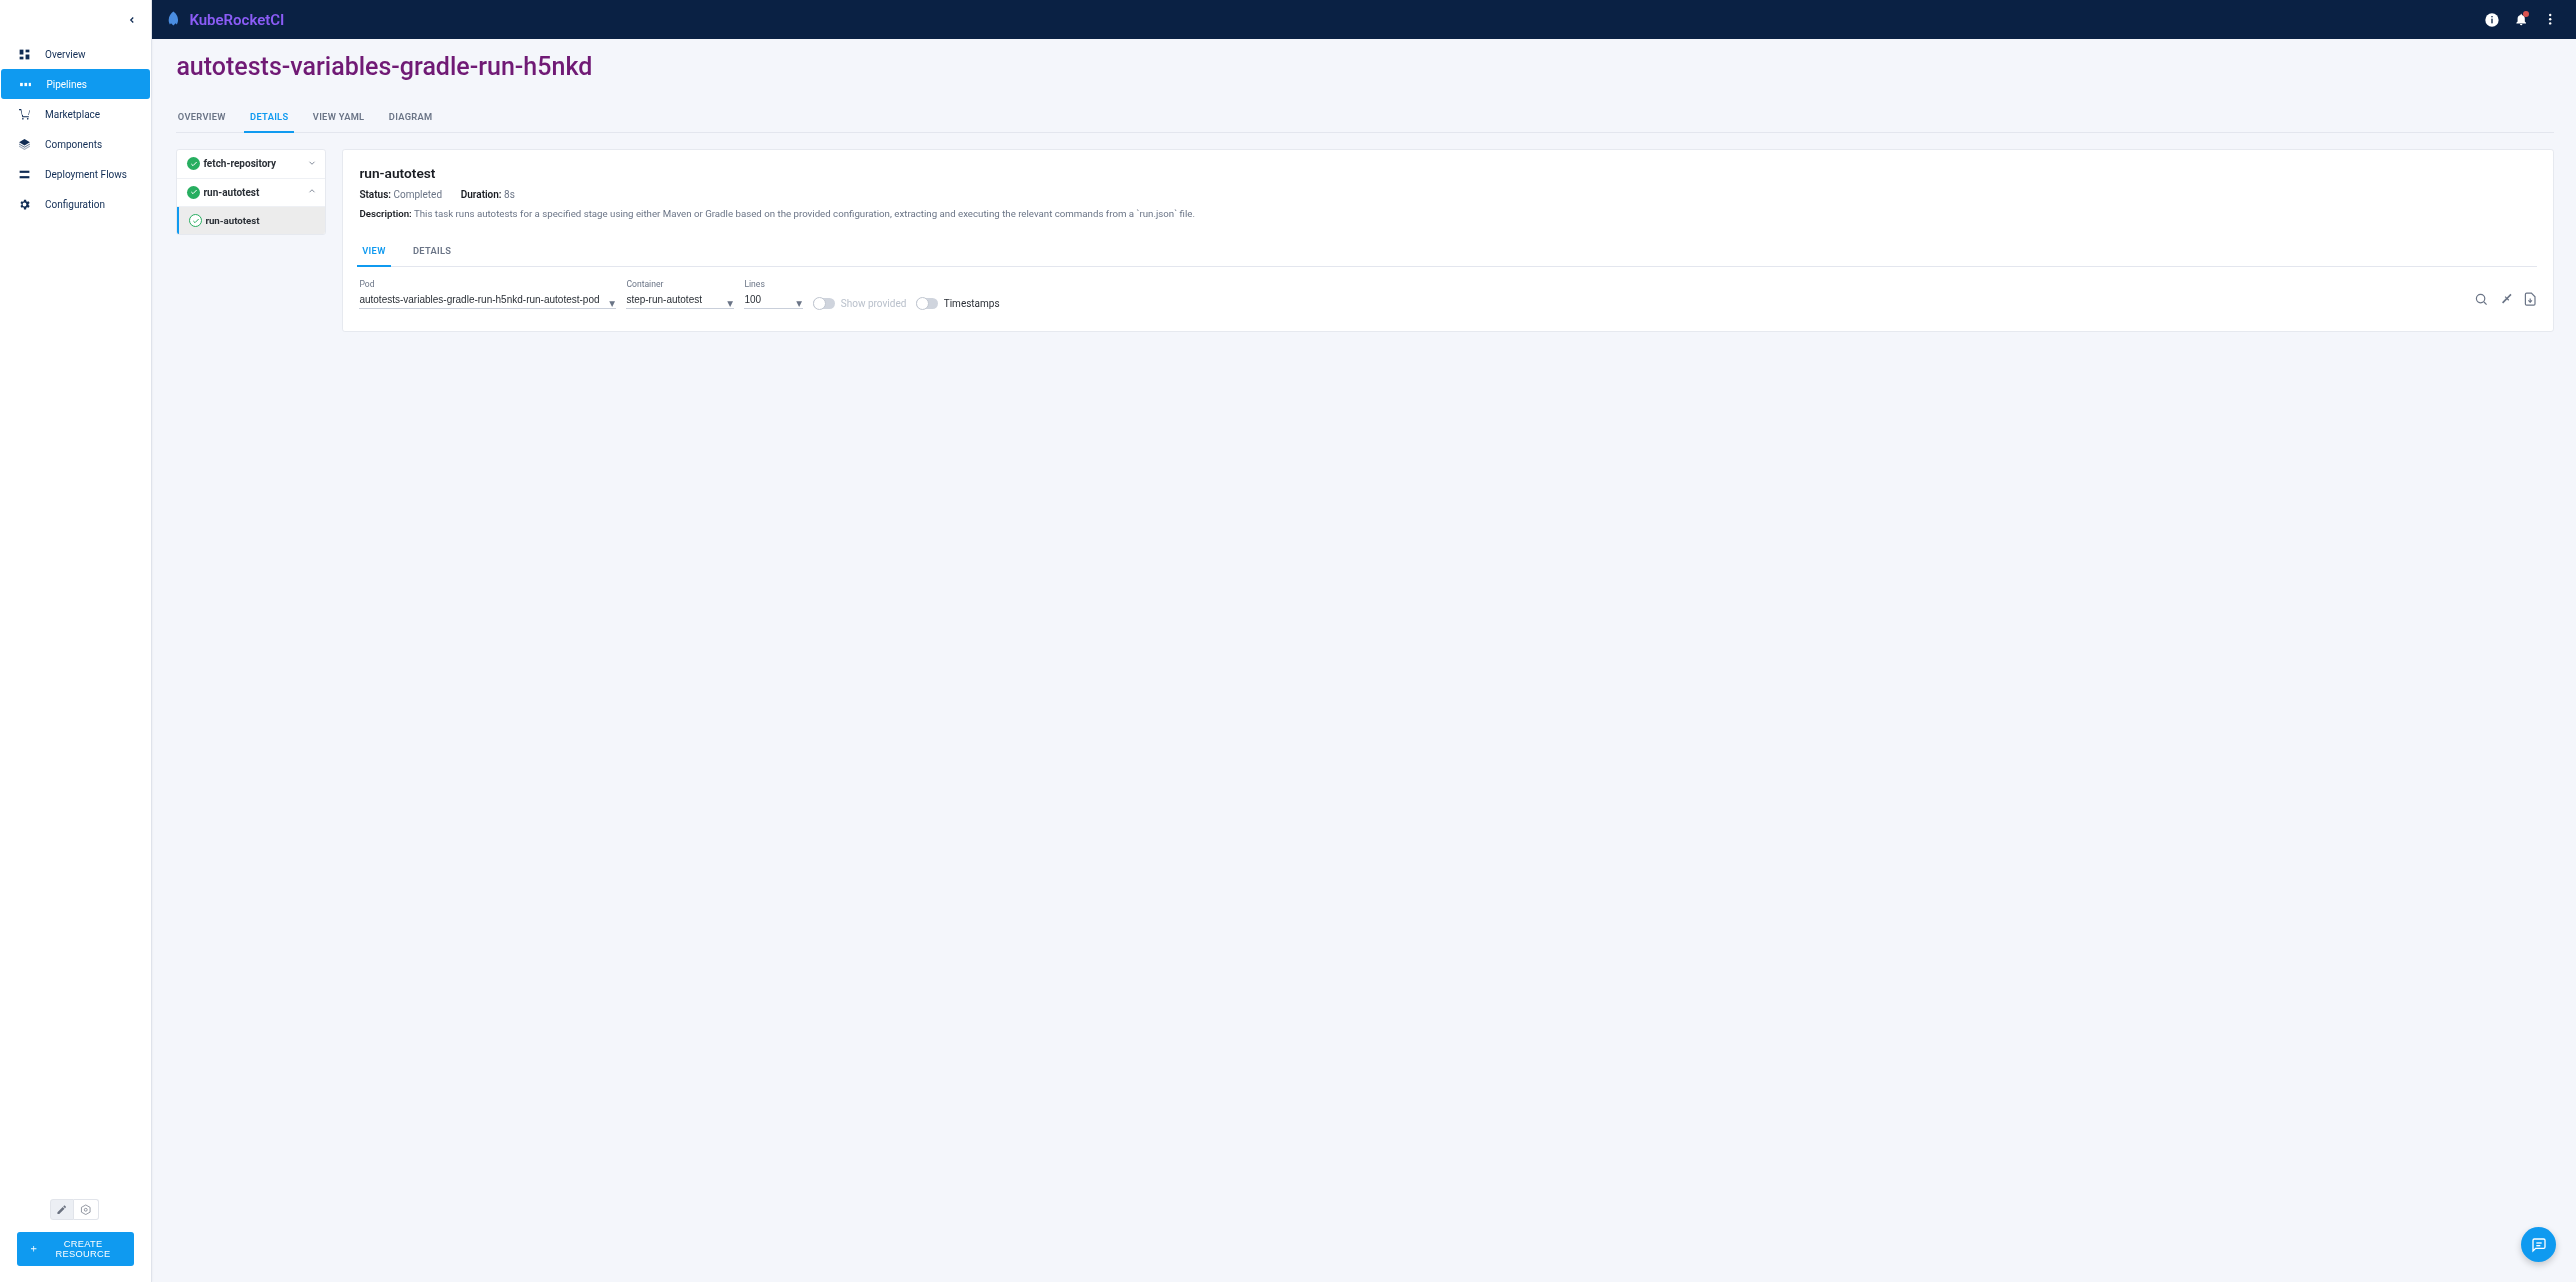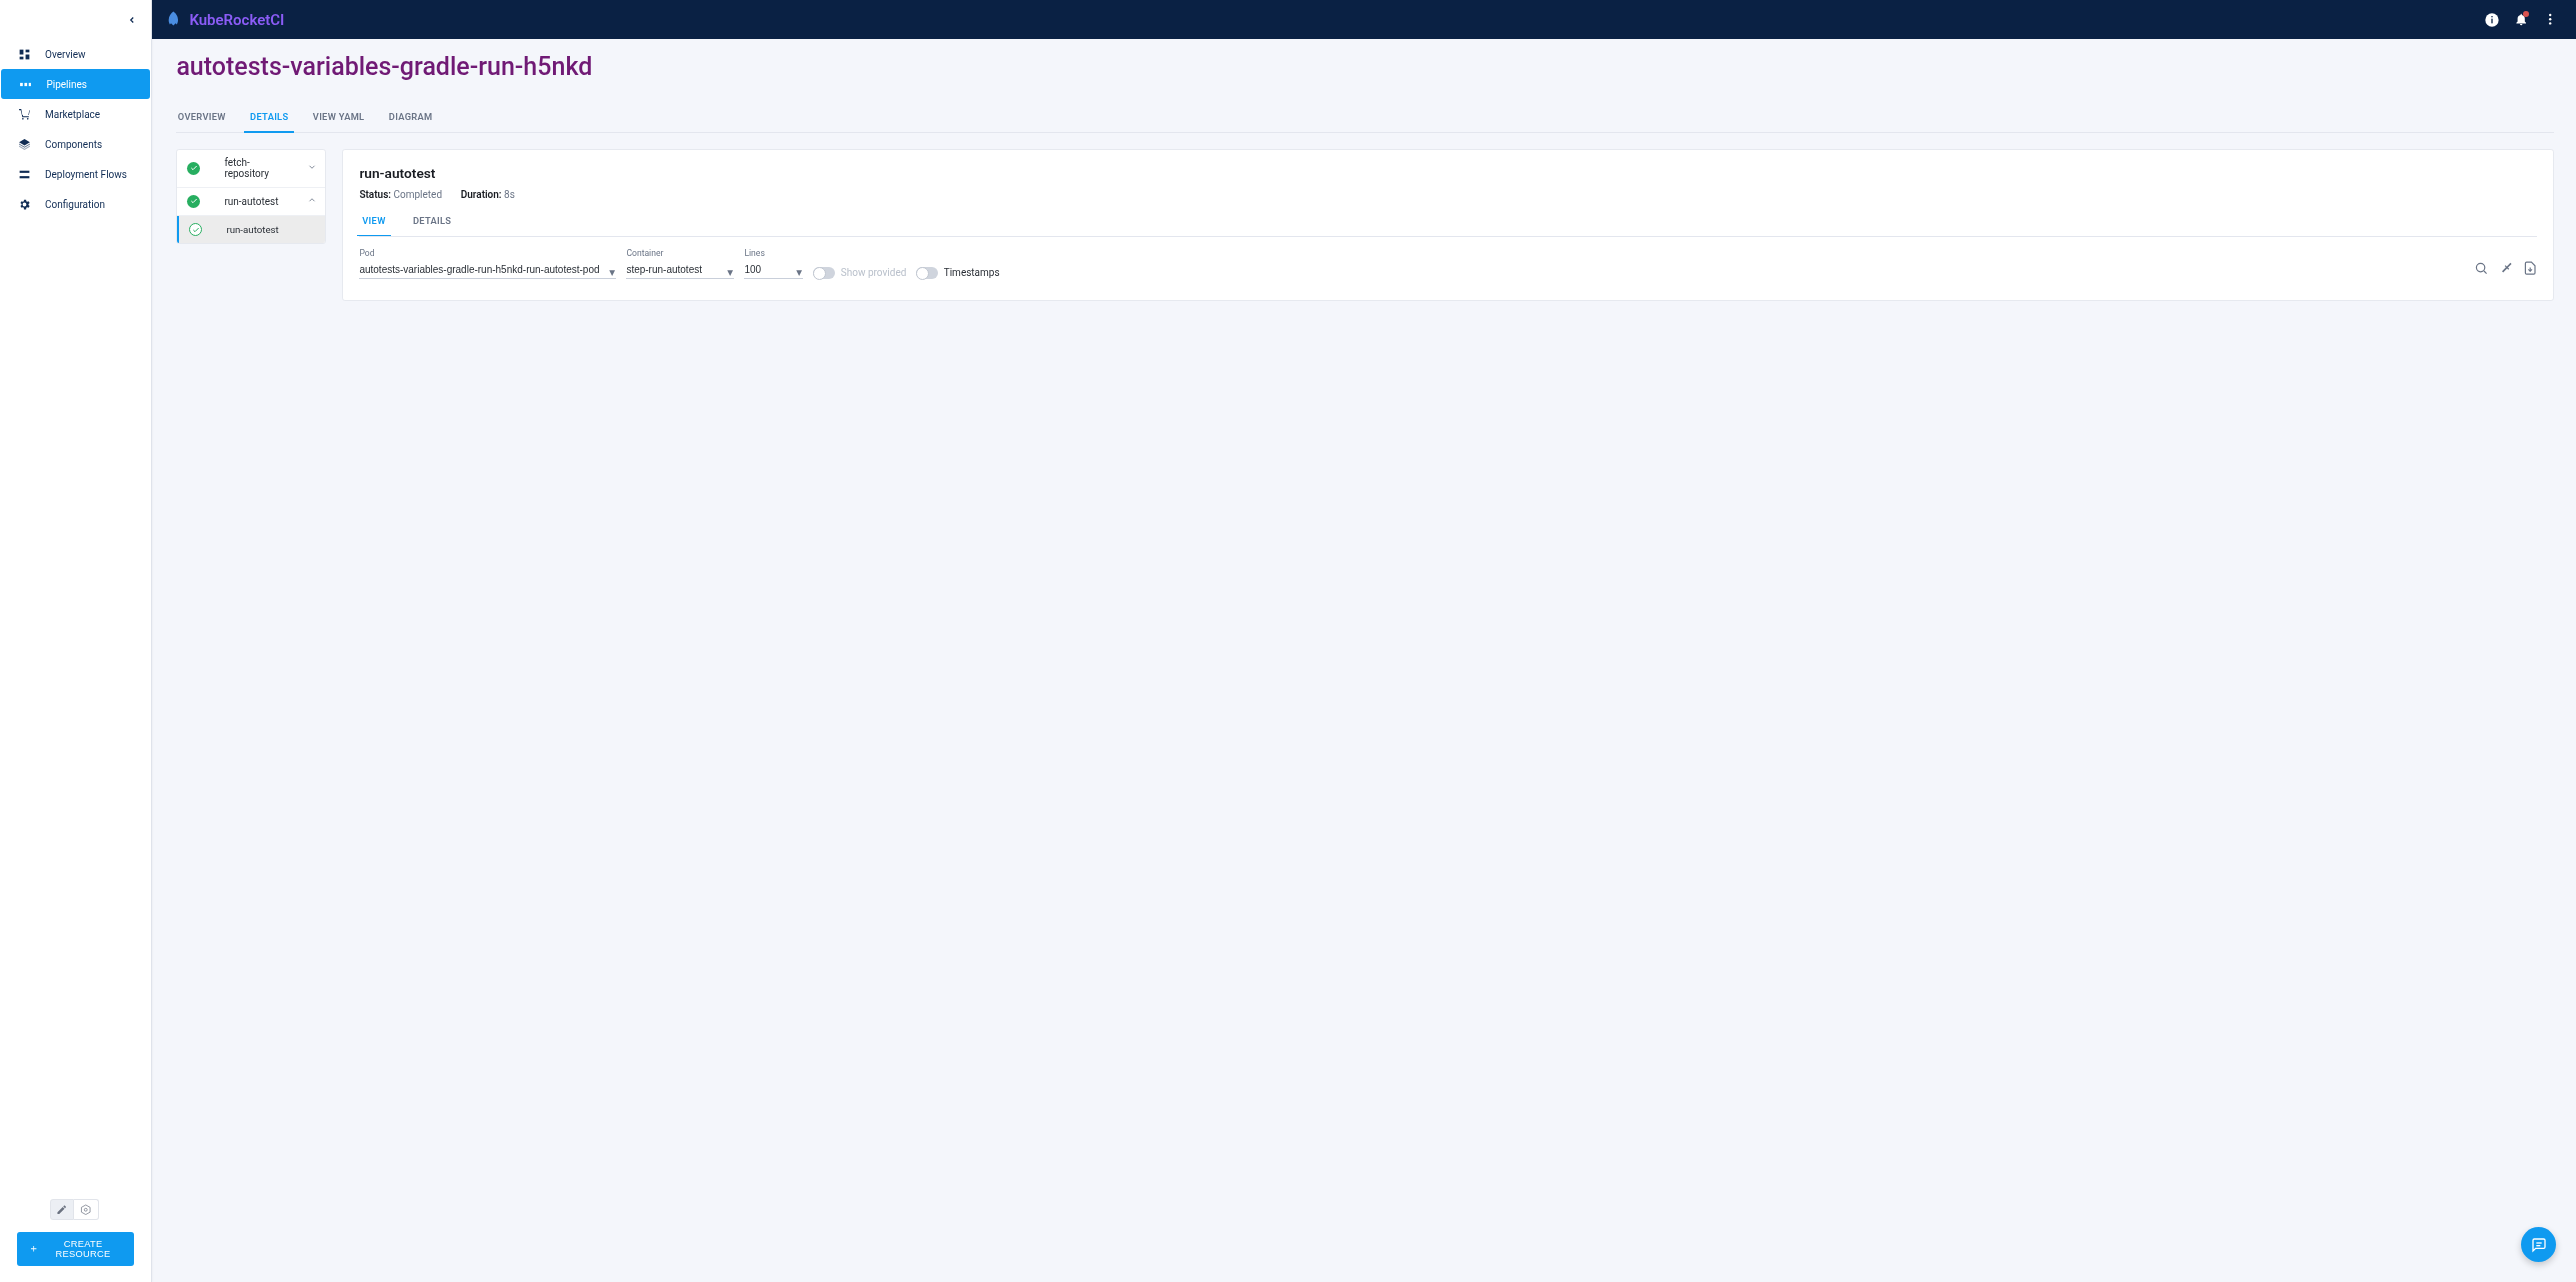--- a/index.html
+++ b/index.html
@@ -34,21 +34,21 @@
 
 .tabs { display: flex; gap: 21.6px; border-bottom: 0.7px solid #e3e6ee; margin-bottom: 16px; font-size: 9.3px; font-weight: 600; letter-spacing: 0.3px; color: #6a7486; }
 .tab { padding: 5.8px 1.4px 10px; cursor: pointer; position: relative; }
 .tab.active { color: #0F9AF0; }
 .tab.active::after { content: ""; position: absolute; left: -4.3px; right: -4.3px; bottom: -0.7px; height: 1.4px; background: #0F9AF0; }
 
 .content-row { display: flex; gap: 16px; align-items: flex-start; }
 
 
 .steps-panel { width: 150px; background: #fff; border: 0.7px solid #e6e9ef; border-radius: 2.9px; overflow: hidden; }
-.step-item { display: flex; align-items: center; padding: 7.2px 8.6px 7.2px 10px; gap: 24px; font-size: 10px; color: #2a2f36; border-bottom: 0.7px solid #eef0f4; cursor: pointer; position: relative; }
+.step-item { display: flex; align-items: center; padding: 7.2px 8.6px 7.2px 10px; gap: 3px; font-size: 10px; color: #2a2f36; border-bottom: 0.7px solid #eef0f4; cursor: pointer; position: relative; font-weight: bold; }
 .step-item:last-child { border-bottom: none; }
 .step-item .chev { margin-left: auto; color: #6a7486; }
 .step-item.expanded { }
 .step-sub { background: #ececec; border-left: 2.2px solid #0F9AF0; }
 .step-sub .step-label { font-size: 9.7px; }
 .step-check { width: 13px; height: 13px; border-radius: 50%; background: #27ae60; display: inline-flex; align-items: center; justify-content: center; color: #fff; flex-shrink: 0; }
 .step-check.outline { background: #fff; border: 1.4px solid #27ae60; color: #27ae60; }
 .step-check svg { width: 8px; height: 8px; }
 
 
@@ -249,20 +249,24 @@
           </span>
         <span class="step-label">run-autotest</span>
       </div>
     </div>
 
     <div class="detail-panel">
       <h2 class="detail-title">run-autotest</h2>
       <div class="detail-meta">
         <div><span class="label">Status:</span> <span class="val">Completed</span></div>
         <div><span class="label">Duration:</span> <span class="val">8s</span></div>
+      </div>
+      <div class="detail-desc">
+        <span class="label">Description:</span>
+        <span class="val">This task runs autotests for a specified stage using either Maven or Gradle based on the provided configuration, extracting and executing the relevant commands from a `run.json` file.</span>
       </div>
 
       <div class="subtabs">
         <div class="subtab active">VIEW</div>
         <div class="subtab">DETAILS</div>
       </div>
 
       <div class="log-controls">
         <div class="select-group" style="width: 257px">
           <span class="sel-label">Pod</span>

